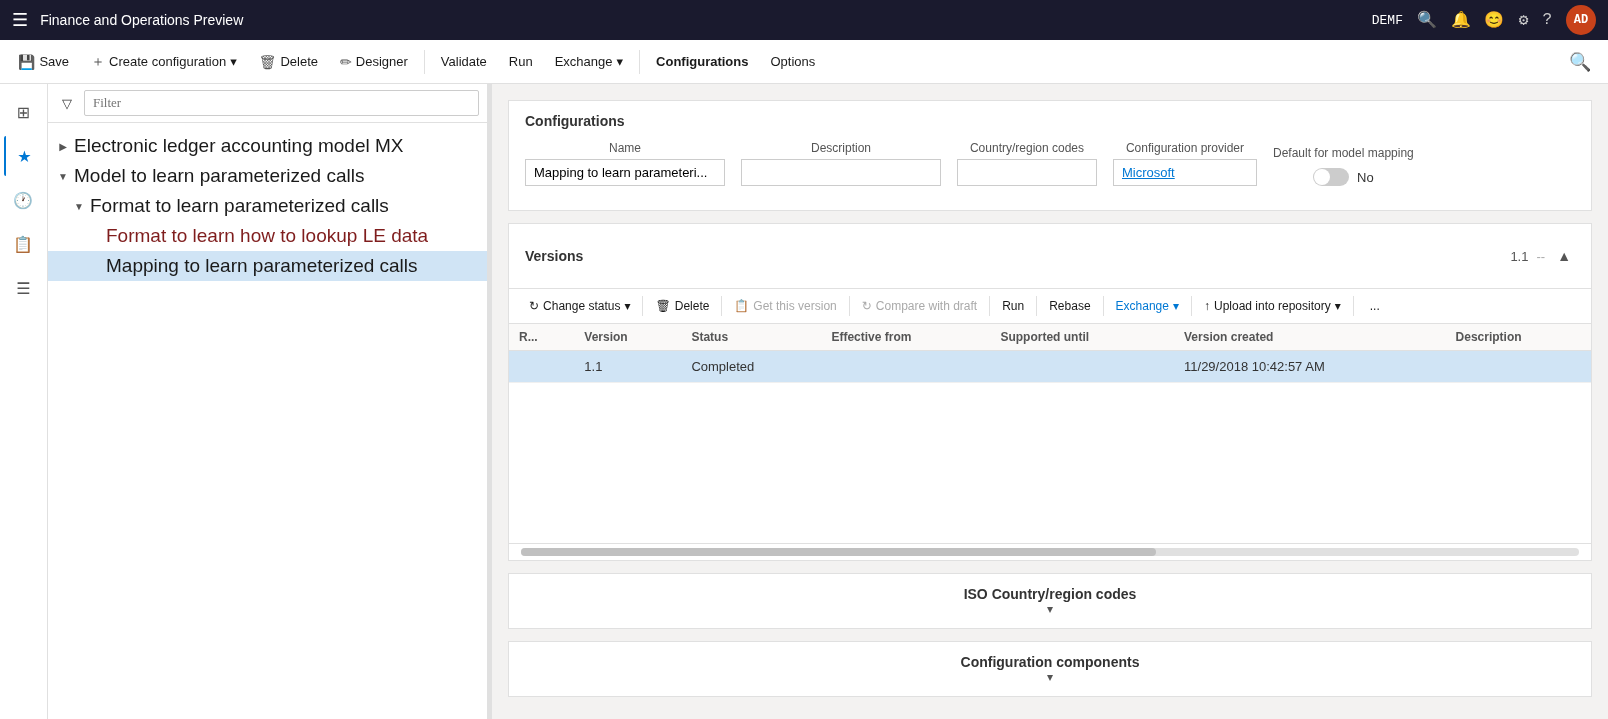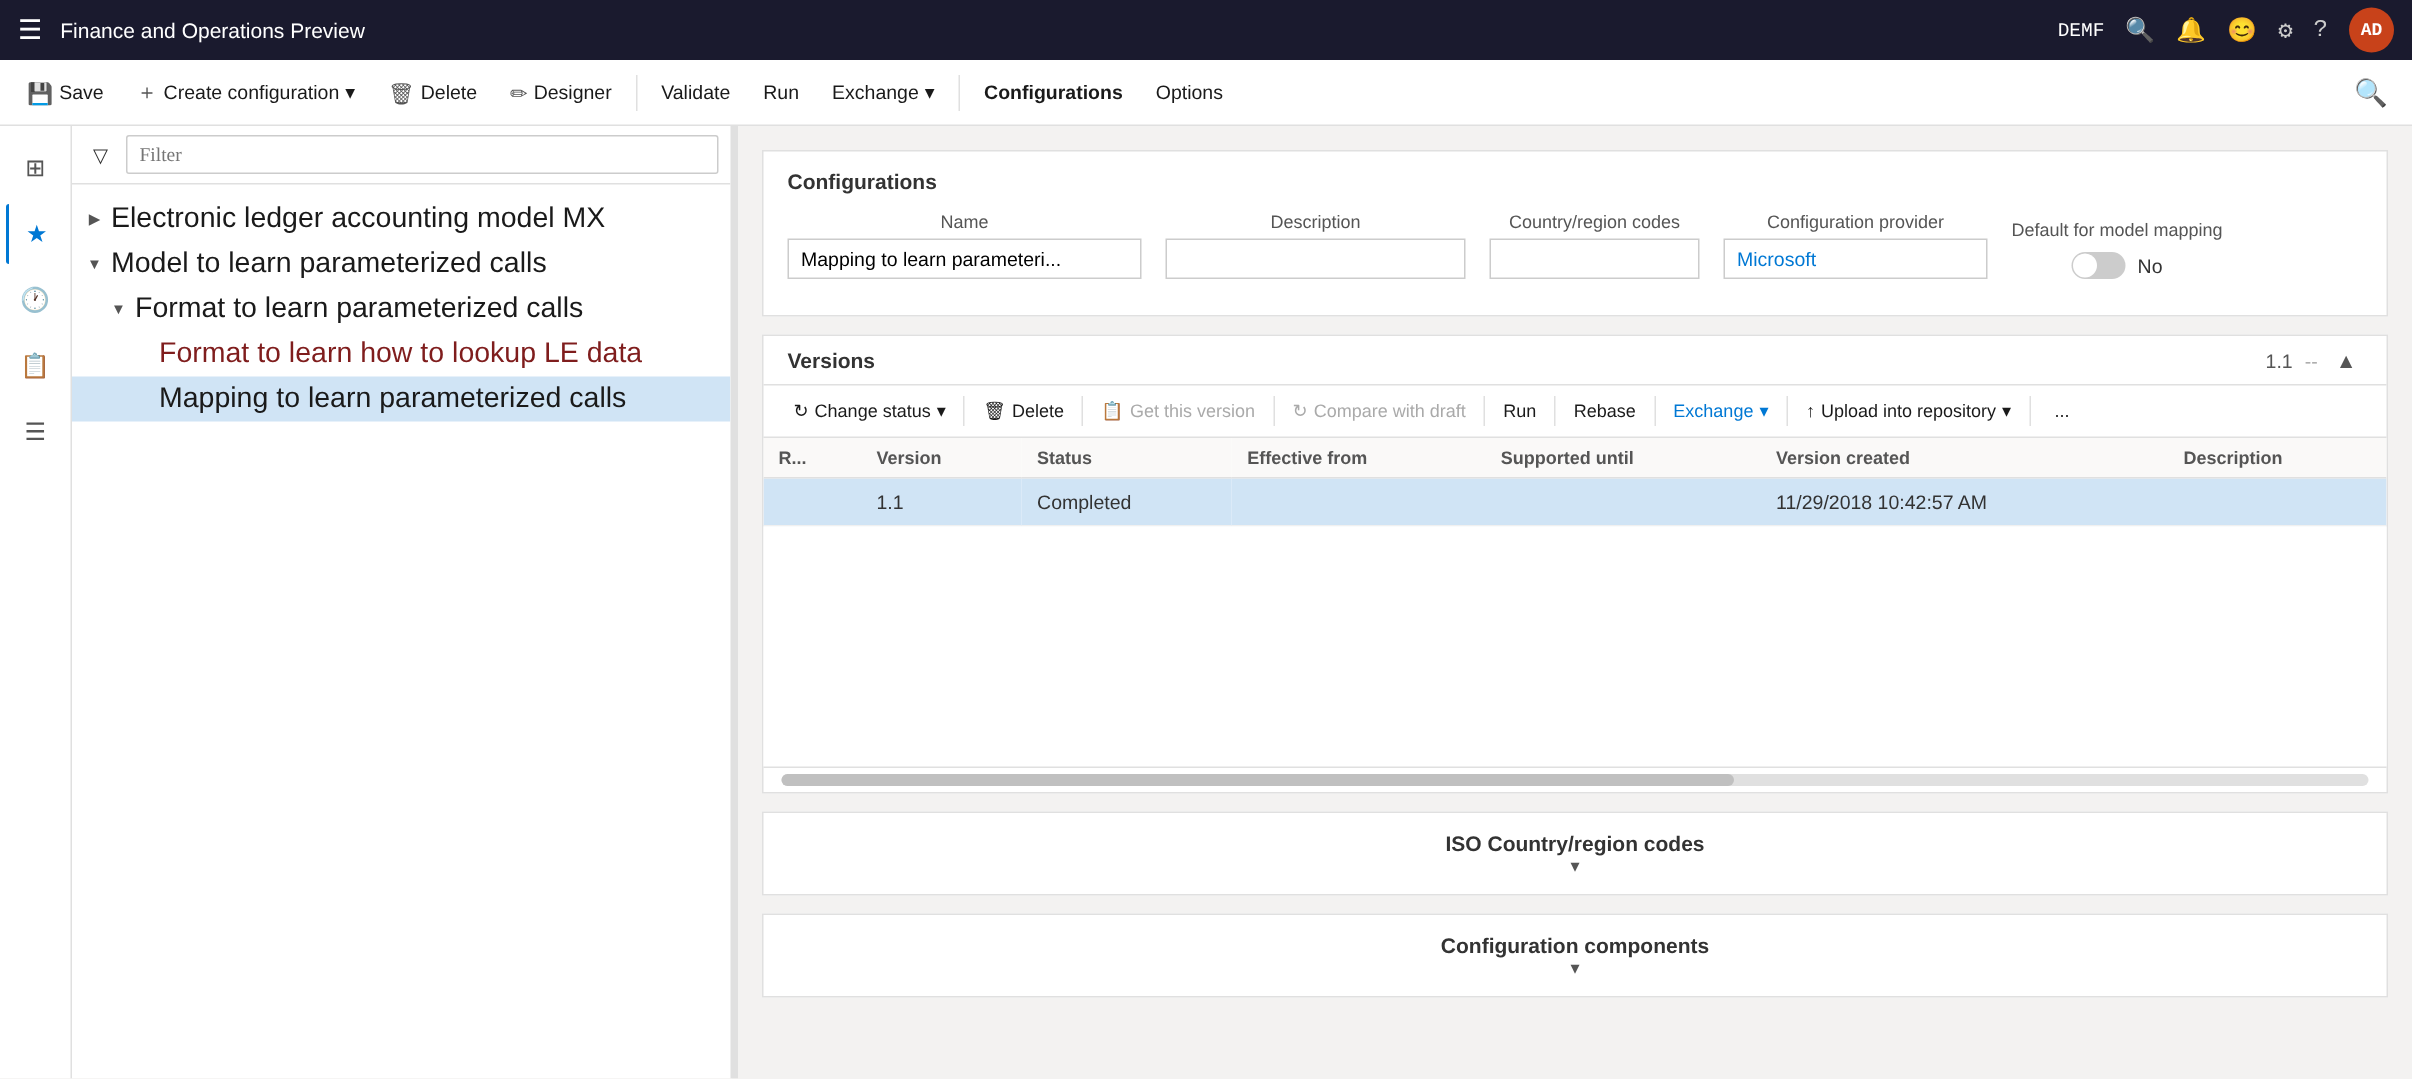--- a/index.html
+++ b/index.html
@@ -152,21 +152,21 @@
       background: white; border-radius: 50%;
       position: absolute; top: 1px; left: 1px;
       transition: left 0.2s;
     }
     .toggle-label { font-size: 13px; }
 
     
     .versions-header {
       display: flex;
       align-items: center;
-      padding: 6px 16px;
+      padding: 22px 16px;
       border-bottom: 1px solid #e0e0e0;
     }
     .versions-title { font-size: 14px; font-weight: 600; flex: 1; }
     .versions-num { font-size: 13px; color: #555; margin-right: 8px; }
     .versions-nav { display: flex; align-items: center; gap: 4px; }
     .versions-nav button {
       border: none; background: transparent; cursor: pointer;
       font-size: 14px; color: #555; padding: 2px 4px;
     }
 
@@ -332,33 +332,33 @@
   <div class="resize-handle"></div>
 
   <div class="detail-panel">
 
     <div class="section-card">
       <div class="section-body">
         <div class="config-title">Configurations</div>
         <div class="form-row">
           <div class="form-group">
             <label class="form-label">Name</label>
-            <input class="form-input" type="text" style="width: 236px;" value="Mapping to learn parameteri...">
+            <input class="form-input" type="text" style="width: 200px;" value="Mapping to learn parameteri...">
           </div>
           <div class="form-group">
             <label class="form-label">Description</label>
             <input class="form-input" type="text" style="width: 200px;">
           </div>
           <div class="form-group">
             <label class="form-label">Country/region codes</label>
             <input class="form-input" type="text" style="width: 140px;">
           </div>
           <div class="form-group">
             <label class="form-label">Configuration provider</label>
-            <input class="form-input blue-text" type="text" style="width: 176px;" value="Microsoft">
+            <input class="form-input blue-text" type="text" style="width: 144px; text-decoration: underline;" value="Microsoft">
           </div>
           <div class="form-group" style="justify-content: flex-end;">
             <label class="form-label">Default for model mapping</label>
             <div class="toggle-row">
               <div class="toggle">
                 <div class="toggle-knob"></div>
               </div>
               <span class="toggle-label">No</span>
             </div>
           </div>

